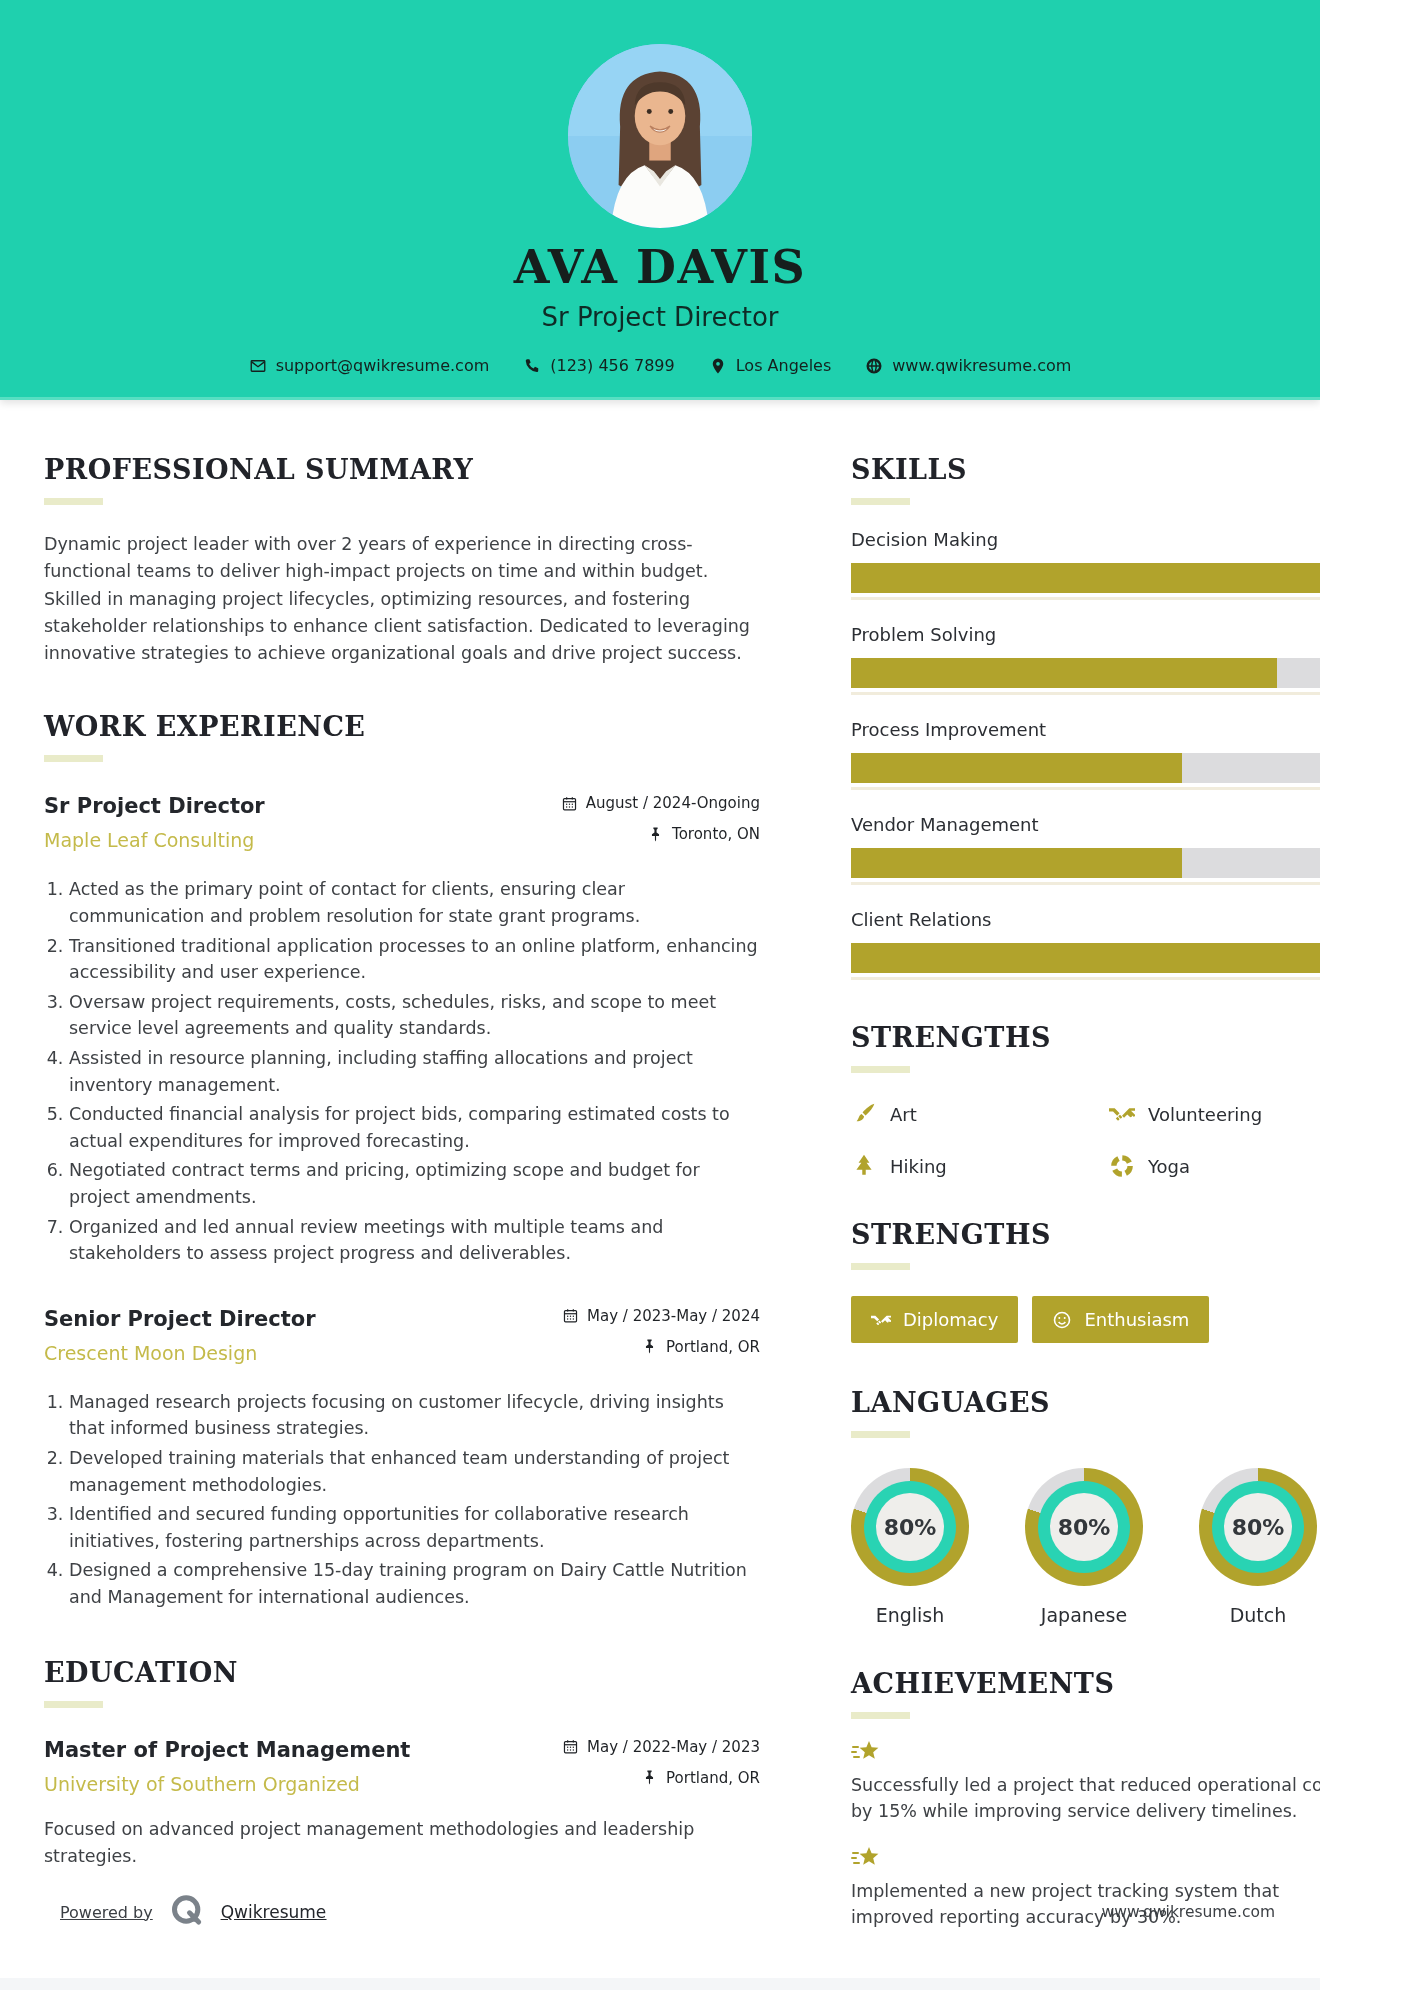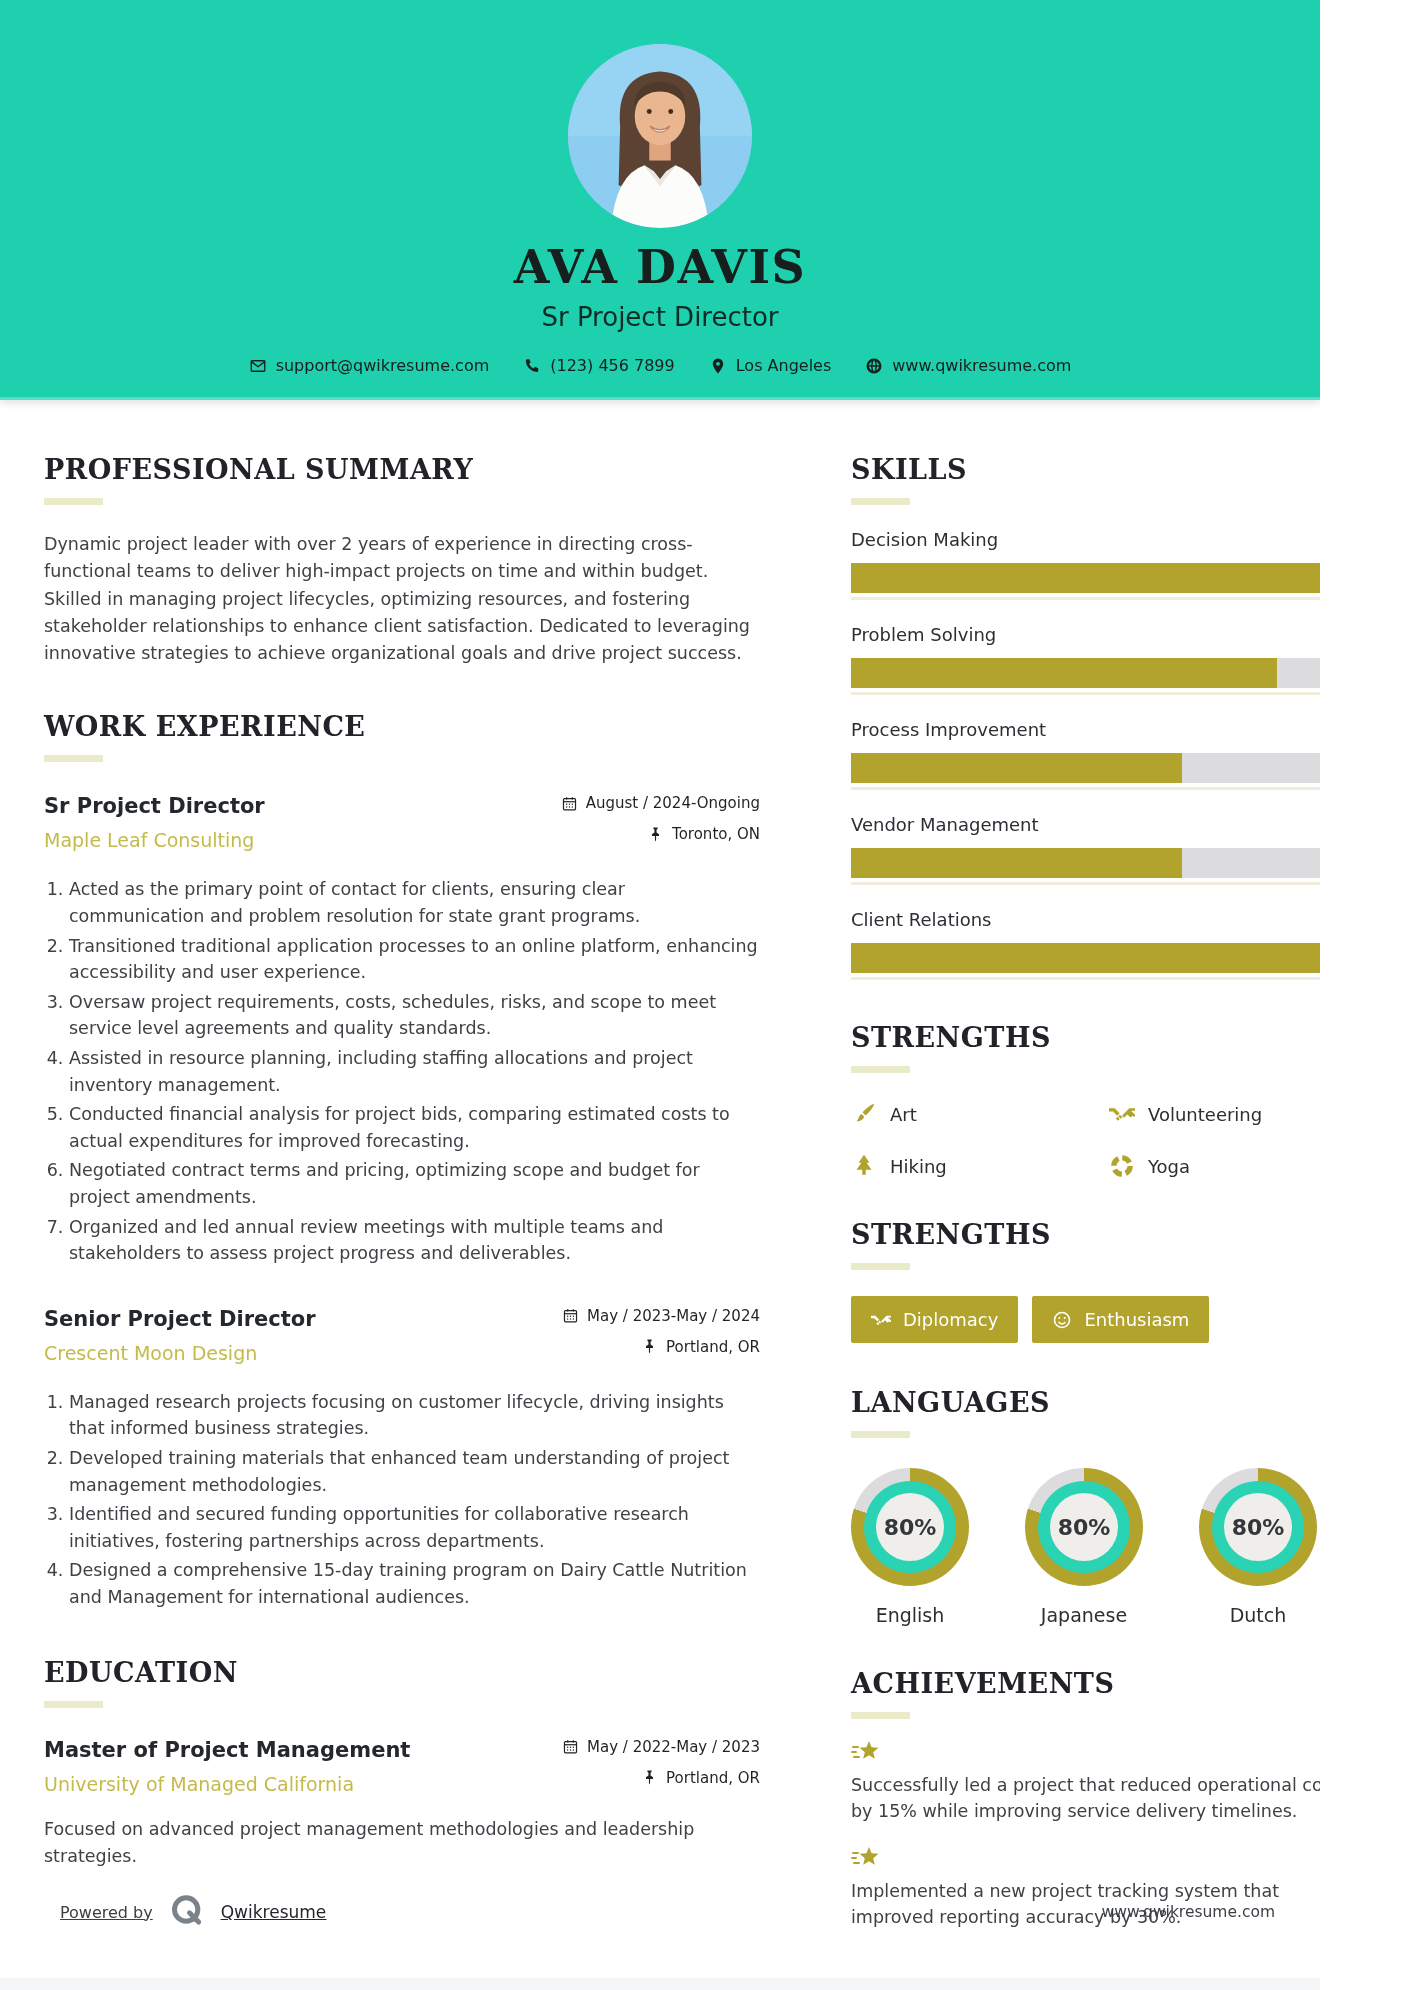--- a/index.html
+++ b/index.html
@@ -249,21 +249,21 @@
         </div>
       </div>
 
       <div class="edu-sec">
         <h2 class="sec">EDUCATION</h2>
         <div class="rule"></div>
         <div class="edu">
           <div class="job-head">
             <div>
               <div class="job-title">Master of Project Management</div>
-              <div class="job-company">University of Managed California</div>
+              <div class="job-company">University of Southern Organized</div>
             </div>
             <div class="job-meta">
               <div class="meta-line">
                 <svg viewBox="0 0 24 24" fill="none" stroke="currentColor" stroke-width="1.7">
                   <rect x="3.5" y="5" width="17" height="16" rx="1.5"></rect>
                     <line x1="3.5" y1="9.5" x2="20.5" y2="9.5"></line>
                   <line x1="8" y1="3" x2="8" y2="6.5"></line>
                     <line x1="16" y1="3" x2="16" y2="6.5"></line>
                   <g fill="currentColor" stroke="none">
                       <circle cx="8" cy="13" r="1"></circle>

